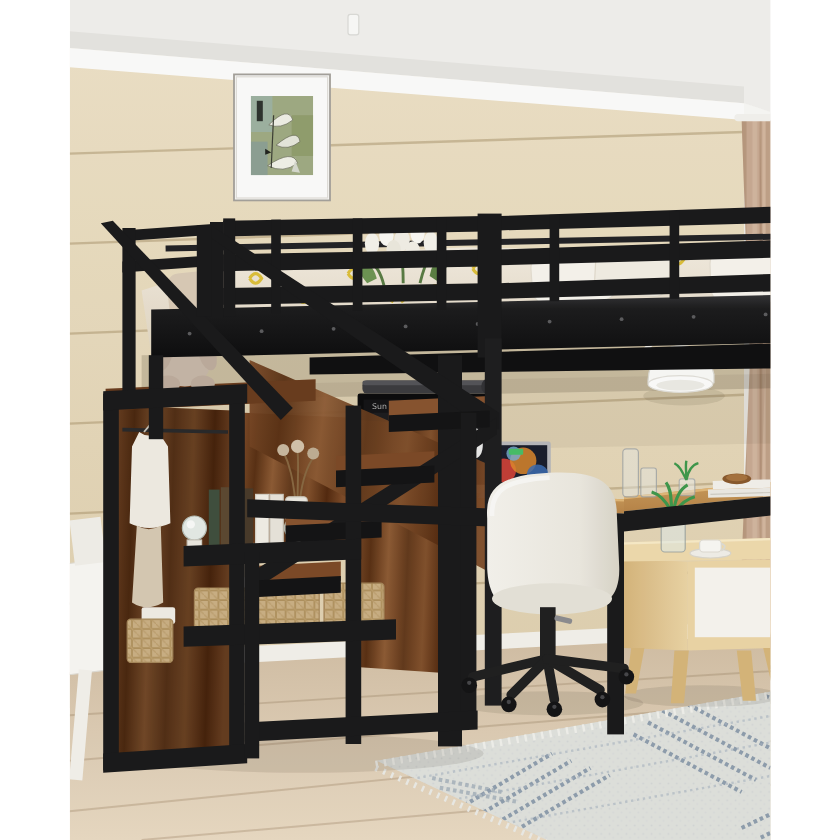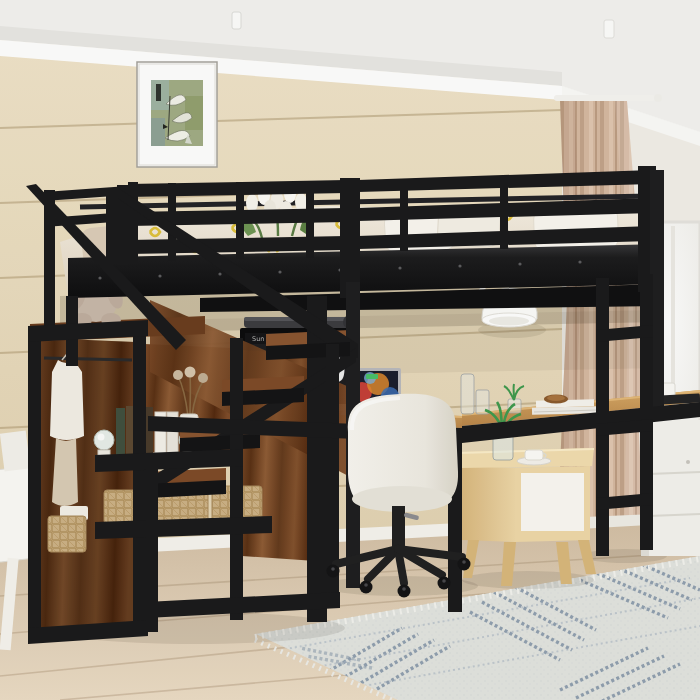--- a/index.html
+++ b/index.html
@@ -1,16 +1,16 @@
 <!DOCTYPE html>
 <html><head>
 <meta charset="utf-8">
 <style>
   html,body{margin:0;padding:0;background:#ffffff;}
-  .stage{position:relative;width:700px;height:700px;margin:0 auto;overflow:hidden;
+  .stage{position:relative;width:584px;height:700px;margin:0 auto;overflow:hidden;
          font-family:"DejaVu Sans", sans-serif;}
   svg{display:block}
   text{font-family:"DejaVu Sans Mono", monospace;}
   .small-label{font-family:"DejaVu Sans", sans-serif;}
 </style>
 </head>
 <body>
 
 <div class="stage">
 <svg width="700" height="700" viewBox="0 0 700 700">

